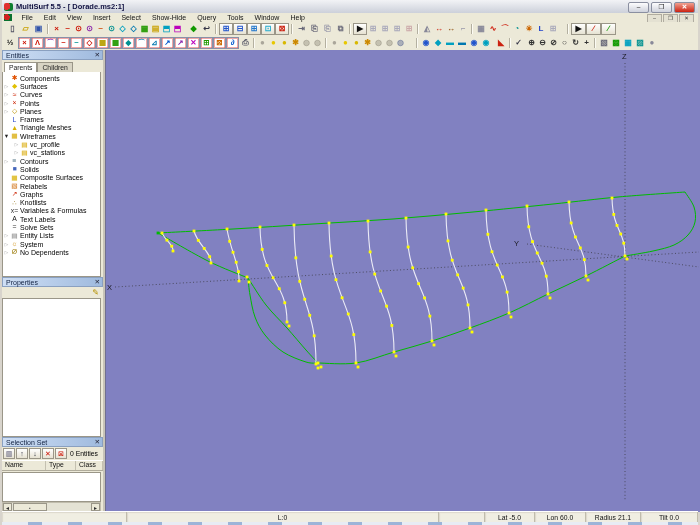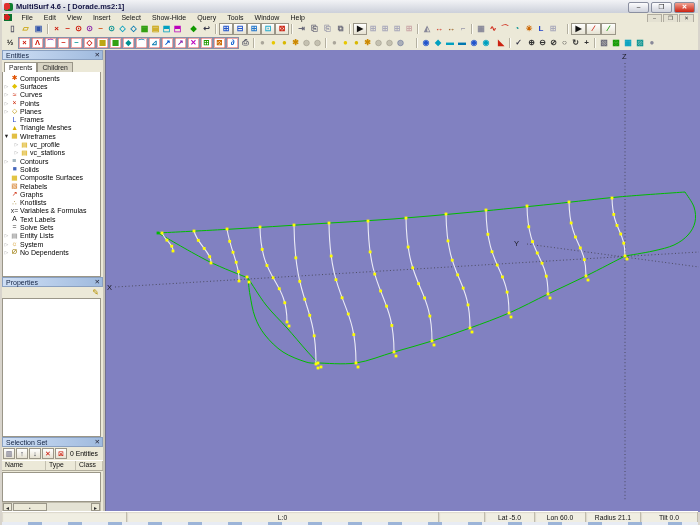--- a/index.html
+++ b/index.html
@@ -54,21 +54,21 @@
   #statusbar{position:absolute;left:0;right:0;bottom:3px;height:10px;background:#f0eee2;border-top:1px solid #fff;display:flex;}
   .scell{border-right:1px solid #c0bcac;box-shadow:inset 1px 1px 1px #dcd8cc;font-size:6.8px;color:#111;display:flex;align-items:center;justify-content:center;box-sizing:border-box;}
   #bottomstrip{position:absolute;left:0;right:0;bottom:0;height:3px;background:repeating-linear-gradient(90deg,#e8ecf4 0 26px,#9cb4d8 26px 40px);}
 </style>
 </head>
 <body>
 
 <div id="window">
   <div id="titlebar">
     <div id="app-icon"></div>
-    <div id="title-text">MultiSurf 4.6 - [ Dorade.ms2:1]</div>
+    <div id="title-text">MultiSurf 5.5 - [ Dorade.ms2:1]</div>
     <div class="winbtns">
       <div class="wbtn">–</div>
       <div class="wbtn">❐</div>
       <div class="wbtn close">✕</div>
     </div>
   </div>
   <div id="menubar">
     <div id="menu-icon"></div>
     <div id="menu-items" style="display: flex;">
         <div class="menu-item">File</div>

